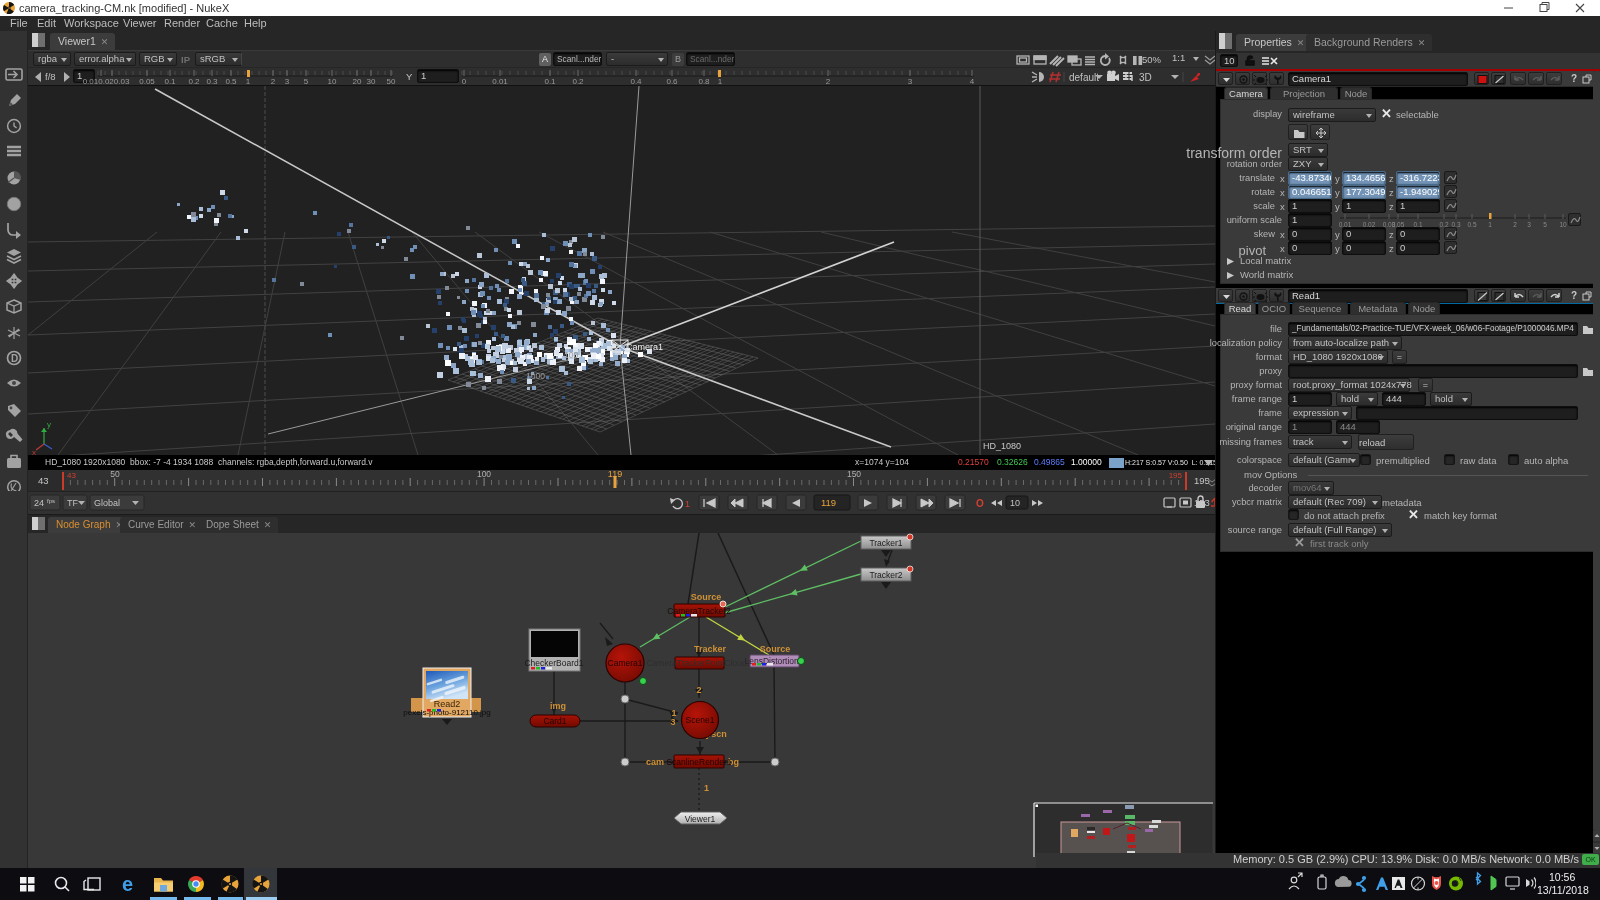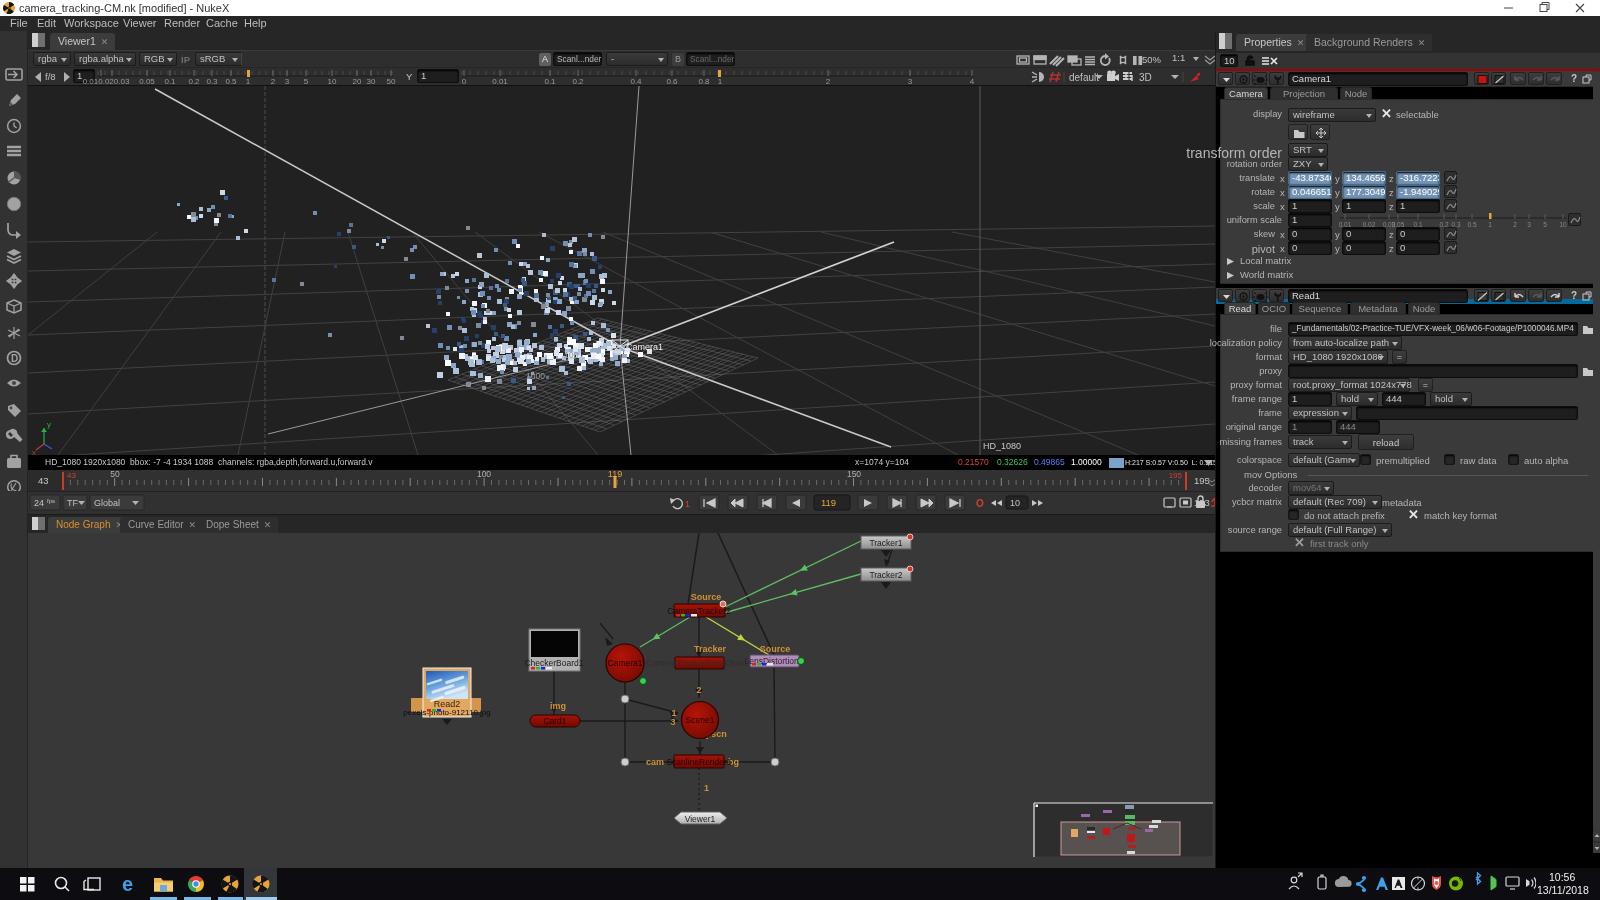--- a/index.html
+++ b/index.html
@@ -94,21 +94,21 @@
       <path d="M11 427 v-2.5 h6 v2.5" stroke="#a2a2a2" stroke-width="1.6" fill="none"></path>
       <circle cx="14" cy="456" r="6.3" fill="none" stroke="#a2a2a2" stroke-width="1.5"></circle>
       <path d="M11 460 l5 -8 M11.5 452.5 q-2 6 5 7.5" stroke="#a2a2a2" stroke-width="1.1" fill="none"></path>
     </svg>
 <div class="abs" id="vtabbar">
 <div class="abs" style="left:4px;top:2px;width:13px;height:14px;background:linear-gradient(90deg,#cfcfcf 0 6px,#6f6f6f 6px)"></div>
 <div class="tab" style="left:22px">Viewer1<span class="x">✕</span></div>
 </div>
 <div class="abs" id="vrow1">
 <div class="dd" style="left:5px;top:1px;width:38px">rgba</div>
-<div class="dd" style="left:46px;top:1px;width:62px">rgba.alpha</div>
+<div class="dd" style="left:46px;top:1px;width:62px">error.alpha</div>
 <div class="dd" style="left:111px;top:1px;width:38px">RGB</div>
 <span class="abs" style="left:153px;top:3px;color:#6e6e6e;font-size:9.5px;font-weight:bold">IP</span>
 <div class="dd" style="left:167px;top:1px;width:47px">sRGB</div>
 <div class="vsep" style="left:213px"></div>
 <div class="abs" style="left:511px;top:2px;width:12px;height:13px;background:#606060;color:#e8e8e8;font-size:9px;text-align:center;line-height:13px;border-radius:2px">A</div>
 <div class="inp" style="left:525px;top:1px;width:49px;color:#b9b9b9;font-size:8.3px">Scanl...nder1</div>
 <div class="dd" style="left:578px;top:1px;width:62px">-</div>
 <div class="abs" style="left:644px;top:2px;width:12px;height:13px;background:#3d3d3d;color:#9a9a9a;font-size:9px;text-align:center;line-height:13px;border-radius:2px">B</div>
 <div class="inp" style="left:658px;top:1px;width:49px;color:#6a6a6a;font-size:8.3px">Scanl...nder1</div>
 <svg class="abs" style="left:988px;top:2px" width="130" height="14" viewBox="0 0 130 14">
@@ -1149,39 +1149,39 @@
       <span class="lbl" style="right:325px;top:198px;font-size:9.3px">skew</span>
       <span class="lbl" style="left:64px;top:198px">x</span>
       <div class="inp" style="left:72px;top:196px;width:44px">0</div>
       <span class="lbl" style="left:119px;top:198px">y</span>
       <div class="inp" style="left:126px;top:196px;width:44px">0</div>
       <span class="lbl" style="left:173px;top:198px">z</span>
       <div class="inp" style="left:180px;top:196px;width:44px">0</div>
       <div class="curve" style="left:228px;top:196px"><svg width="13" height="13">
           <path d="M2 9 q3 -7 5 -3 t4 -3" stroke="#8a8a8a" fill="none" stroke-width="1.2"></path>
         </svg></div>
-      <span class="lbl" style="right:325px;top:212px;font-size:11px">pivot</span>
+      <span class="lbl" style="right:334px;top:212px;font-size:13px">pivot</span>
       <span class="lbl" style="left:64px;top:212px">x</span>
       <div class="inp" style="left:72px;top:210px;width:44px">0</div>
       <span class="lbl" style="left:119px;top:212px">y</span>
       <div class="inp" style="left:126px;top:210px;width:44px">0</div>
       <span class="lbl" style="left:173px;top:212px">z</span>
       <div class="inp" style="left:180px;top:210px;width:44px">0</div>
       <div class="curve" style="left:228px;top:210px"><svg width="13" height="13">
           <path d="M2 9 q3 -7 5 -3 t4 -3" stroke="#8a8a8a" fill="none" stroke-width="1.2"></path>
         </svg></div>
       <svg class="abs" style="left:10px;top:226px" width="9" height="9">
         <path d="M1 1 l7 3.5 -7 3.5z" fill="#c8c8c8"></path>
       </svg>
       <span class="lbl" style="left:24px;top:224px">Local matrix</span>
       <svg class="abs" style="left:10px;top:240px" width="9" height="9">
         <path d="M1 1 l7 3.5 -7 3.5z" fill="#c8c8c8"></path>
       </svg>
       <span class="lbl" style="left:24px;top:238px">World matrix</span>
-      <div class="abs" style="left:0;top:257px;width:385px;height:16px;background:#3a3a3a;border-bottom:5px solid #0369a1">
+      <div class="abs" style="left:0;top:257px;width:385px;height:16px;background:#3a3a3a;border-bottom:1px solid #0369a1">
 <div class="ibox" style="left:2px;top:1px;width:15px;height:13px"><svg width="15" height="13">
             <path d="M4 5 h7 l-3.5 4z" fill="#d8d8d8"></path>
           </svg></div>
 <div class="ibox" style="left:19px;top:1px;width:15px;height:13px"><svg width="15" height="13">
             <circle cx="7.5" cy="6.5" r="3.5" fill="none" stroke="#111" stroke-width="1.3"></circle>
             <circle cx="7.5" cy="6.5" r="1.2" fill="#111"></circle>
           </svg></div>
 <div class="ibox" style="left:36px;top:1px;width:15px;height:13px"><svg width="15" height="13">
             <ellipse cx="7.5" cy="7" rx="4" ry="3" fill="#111"></ellipse>
             <path d="M3 4 l-2 -2 M12 4 l2 -2 M2 7 h-2 M13 7 h2 M3 10 l-2 2 M12 10 l2 2" stroke="#111"></path>
@@ -1248,21 +1248,21 @@
       <div class="inp" style="left:166px;top:361px;width:44px">444</div>
       <div class="dd" style="left:214px;top:361px;width:42px">hold</div>
       <span class="lbl" style="right:318px;top:377px;font-size:9.3px">frame</span>
       <div class="dd" style="left:72px;top:375px;width:64px">expression</div>
       <div class="inp" style="left:140px;top:375px;width:222px"></div>
       <span class="lbl" style="right:318px;top:391px;font-size:9.3px">original range</span>
       <div class="inp" style="left:72px;top:389px;width:44px;color:#8a8a8a">1</div>
       <div class="inp" style="left:120px;top:389px;width:44px;color:#8a8a8a">444</div>
       <span class="lbl" style="right:318px;top:406px;font-size:9.3px">missing frames</span>
       <div class="dd" style="left:72px;top:404px;width:64px">track</div>
-      <div class="ibox" style="left:142px;top:403px;width:56px;height:16px;color:#c8c8c8;font-size:9.5px;text-align:center;line-height:15px">reload</div>
+      <div class="ibox" style="left:142px;top:403px;width:56px;height:16px;color:#c8c8c8;font-size:9.5px;line-height:15px">reload</div>
       <span class="lbl" style="right:318px;top:424px;font-size:9.3px">colorspace</span>
       <div class="dd" style="left:72px;top:422px;width:72px">default (Gamr</div>
       <div class="cb" style="left:144px;top:423px"></div>
       <span class="lbl" style="left:160px;top:424px">premultiplied</span>
       <div class="cb" style="left:228px;top:423px"></div>
       <span class="lbl" style="left:244px;top:424px">raw data</span>
       <div class="cb" style="left:292px;top:423px"></div>
       <span class="lbl" style="left:308px;top:424px">auto alpha</span>
       <span class="lbl" style="left:28px;top:438px">mov Options</span>
       <div class="abs" style="left:92px;top:444px;width:280px;height:1px;background:#555"></div>
@@ -1280,20 +1280,24 @@
       <span class="abs" style="left:78px;top:504px;color:#9a9a9a;font-size:13px;font-weight:bold">✕</span>
       <span class="lbl" style="left:94px;top:507px;color:#8a8a8a">first track only</span>
       <div class="abs" style="left:377px;top:40px;width:8px;height:780px;background:#2f2f2f"></div>
       <div class="abs" style="left:377px;top:40px;width:8px;height:760px;background:#3a3a3a;border-radius:3px"></div>
       <div class="abs" style="left:377px;top:800px;width:8px;height:10px;background:#3a3a3a"><svg width="8" height="10">
           <path d="M1.5 6 l2.5 -3 2.5 3z" fill="#b0b0b0"></path>
         </svg></div>
 <div class="abs" style="left:377px;top:812px;width:8px;height:10px;background:#3a3a3a"><svg width="8" height="10">
           <path d="M1.5 4 l2.5 3 2.5 -3z" fill="#b0b0b0"></path>
         </svg></div>
+      <div class="abs" style="left:-180px;top:822px;width:565px;height:15px;background:#333;color:#d0d0d0;font-size:11px">
+        <span class="abs" style="right:22px;top:0">Memory: 0.5 GB (2.9%) CPU: 13.9% Disk: 0.0 MB/s Network: 0.0 MB/s</span>
+        <span class="abs" style="right:2px;top:1px;width:17px;height:11px;background:#3fae4a;border-radius:2px;color:#0a3a0f;font-size:7px;text-align:center;line-height:11px">OK</span>
+      </div>
     </div>
 <div class="abs" id="taskbar">
       <svg class="abs" style="left:0;top:0" width="1600" height="32" viewBox="0 0 1600 32">
 <rect x="244" y="0" width="33" height="32" fill="#33373c"></rect>
 <g fill="#f2f2f2">
           <rect x="20" y="9" width="6.5" height="6.5"></rect>
           <rect x="28" y="9" width="6.5" height="6.5"></rect>
           <rect x="20" y="17" width="6.5" height="6.5"></rect>
           <rect x="28" y="17" width="6.5" height="6.5"></rect>
         </g>

